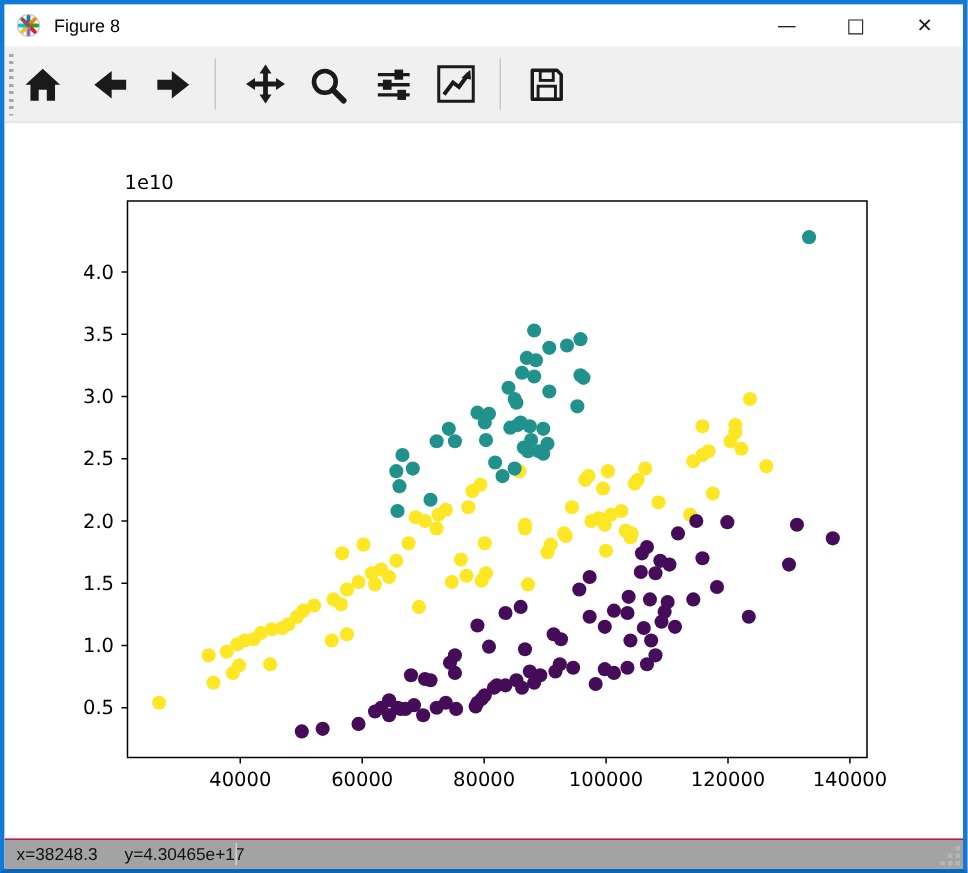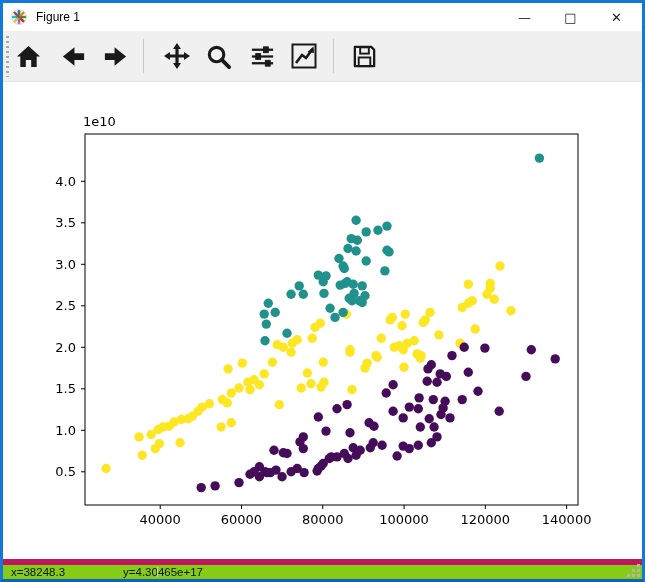--- a/index.html
+++ b/index.html
@@ -25,22 +25,22 @@
     background:repeating-linear-gradient(to bottom,#a8a8a8 0 2px,transparent 2px 5px);}
   .tb-btn{position:absolute;top:5px;width:34px;height:40px;border:none;background:transparent;
           display:flex;align-items:center;justify-content:center;padding:0;cursor:default;}
   .tb-sep{position:absolute;top:8px;width:1px;height:34px;background:#c9c9c9;}
   .tb-btn svg{display:block;}
   
   .canvas{position:relative;height:477px;background:#ffffff;}
   .plot-svg{position:absolute;left:42px;top:28px;}
   svg text{font-family:"DejaVu Sans",sans-serif;}
   
-  .statusbar{position:relative;height:20px;background:#84cc16;border-top:6px solid #be185d;
-             display:flex;align-items:center;font-size:11.5px;color:#111;gap:40px;}
+  .statusbar{position:relative;height:20px;background:#a3a3a3;border-top:1px solid #be185d;
+             display:flex;align-items:center;font-size:11.5px;color:#111;}
   .status-x{margin-left:8px;}
   .status-y{margin-left:18px;}
   .status-sep{position:absolute;left:154px;top:2px;bottom:2px;width:1px;background:#d0d0d0;}
   .resize-grip{position:absolute;right:2px;bottom:2px;width:13px;height:13px;}
   .resize-grip i{position:absolute;width:3px;height:3px;background:#b5b5b5;}
 </style>
 </head>
 <body>
 
 <div class="window">
@@ -52,21 +52,21 @@
         <line x1="8" y1="8" x2="8" y2="2.2" stroke="#2077b4"></line>
         <line x1="8" y1="8" x2="12.2" y2="3.8" stroke="#ff7f0e"></line>
         <line x1="8" y1="8" x2="13.8" y2="8" stroke="#2ca02c"></line>
         <line x1="8" y1="8" x2="12.2" y2="12.2" stroke="#d62728"></line>
         <line x1="8" y1="8" x2="8" y2="13.8" stroke="#9467bd"></line>
         <line x1="8" y1="8" x2="3.8" y2="12.2" stroke="#e8c51d"></line>
         <line x1="8" y1="8" x2="2.2" y2="8" stroke="#17becf"></line>
         <line x1="8" y1="8" x2="3.8" y2="3.8" stroke="#8c564b"></line>
       </g>
     </svg>
-    <span class="title-text">Figure 1</span>
+    <span class="title-text">Figure 8</span>
     <button class="win-btn btn-min">—</button>
     <button class="win-btn btn-max">□</button>
     <button class="win-btn btn-close">✕</button>
   </div>
 
   <div class="toolbar">
     <div class="tb-grip"></div>
 
     <button class="tb-btn" style="left:8px">
       <svg width="27" height="27" viewBox="0 0 28 28" fill="#1a1a1a">

